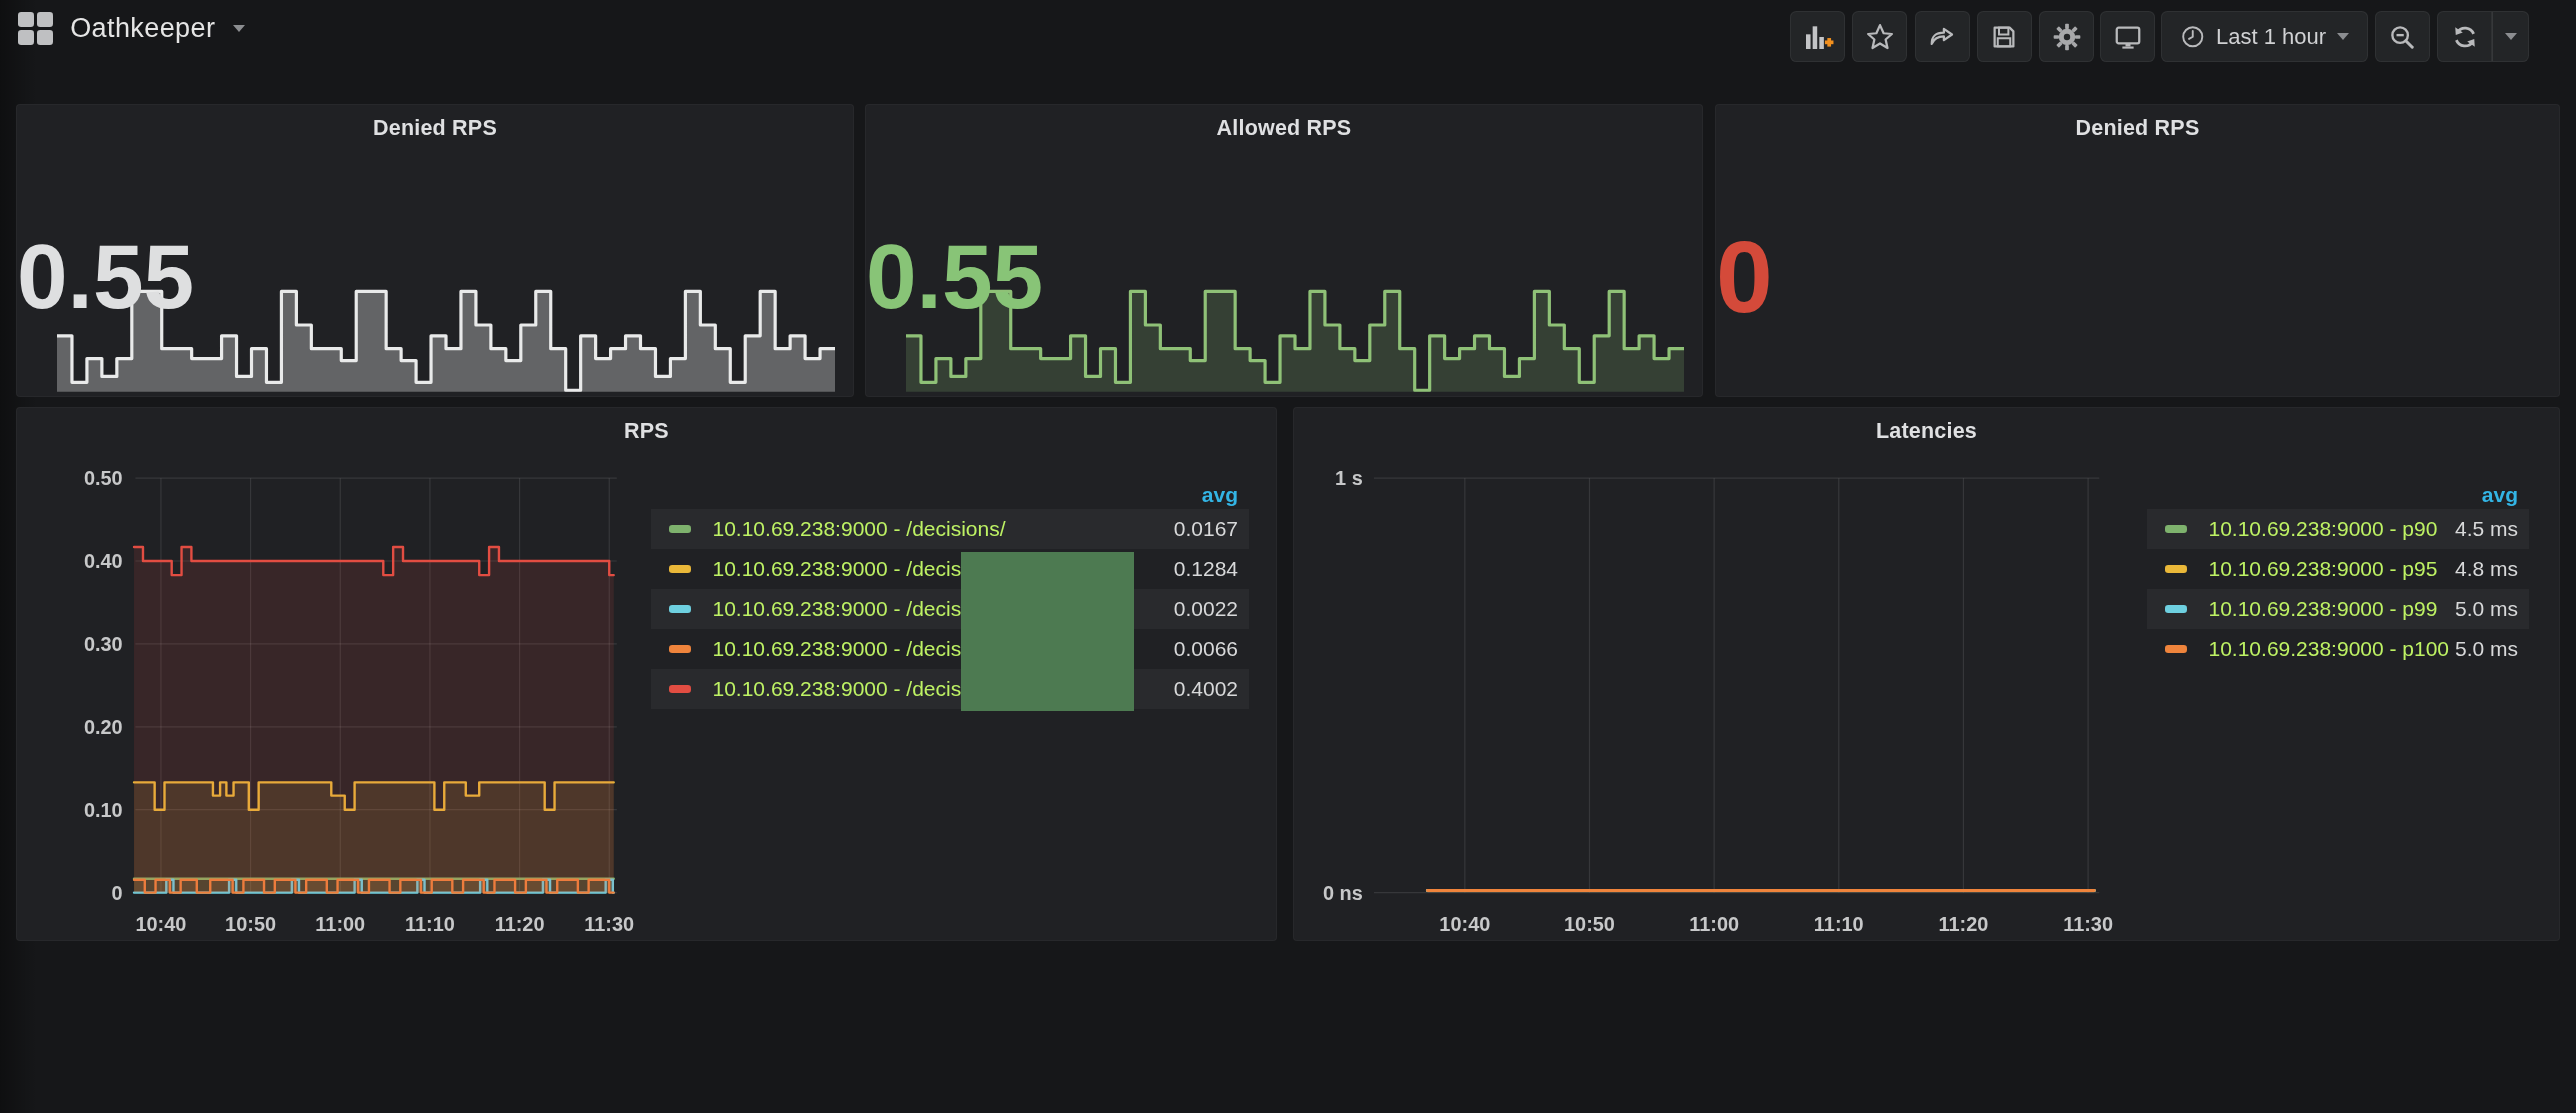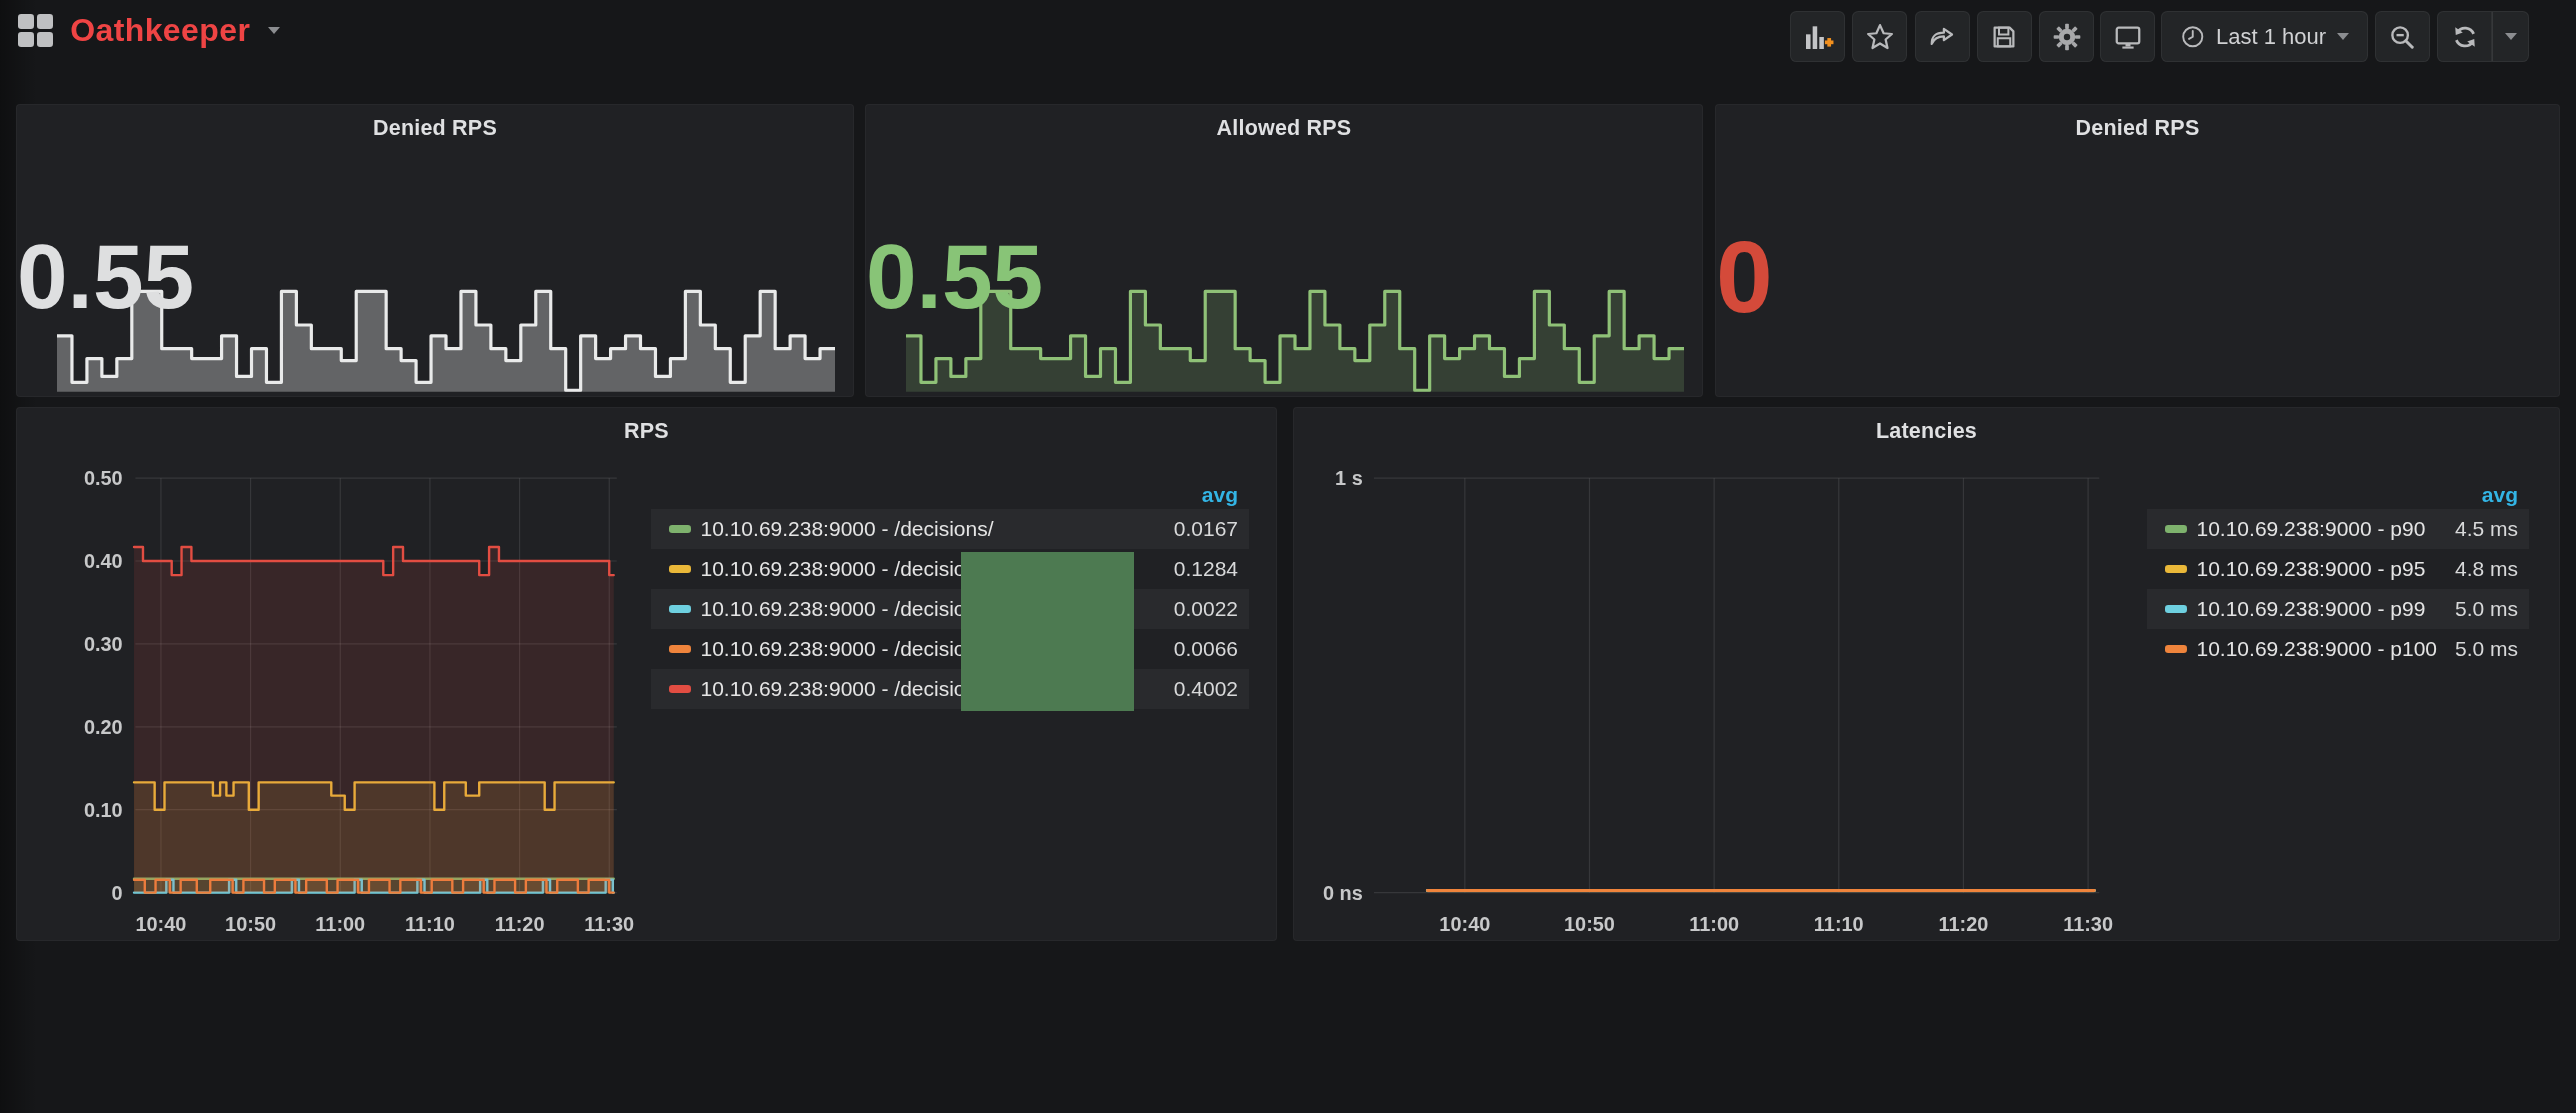--- a/index.html
+++ b/index.html
@@ -6,21 +6,21 @@
     font-family:"Liberation Sans",sans-serif;-webkit-font-smoothing:antialiased;}
   .page{position:absolute;left:0;top:0;width:2576px;height:1113px;background:#161719;}
   .page::before{content:"";position:absolute;left:0;top:0;width:37px;height:100%;
     background:linear-gradient(90deg,rgba(0,0,0,0.35),rgba(0,0,0,0));pointer-events:none;}
 
   
   .navbar{position:absolute;left:0;top:0;width:2576px;height:73px;}
   .nav-left{position:absolute;left:17.5px;top:12px;display:flex;align-items:center;gap:17.5px;}
   .grid-icon{display:grid;grid-template-columns:16px 16px;grid-template-rows:15px 15px;gap:3.2px;cursor:pointer;}
   .grid-icon span{background:#bfc0c2;border-radius:3.2px;}
-  .dash-title{font-size:32px;color:#ef4444;font-weight:700;letter-spacing:0.4px;cursor:pointer;}
+  .dash-title{font-size:27px;color:#e5e5e5;font-weight:400;letter-spacing:0.4px;cursor:pointer;}
   .caret{width:0;height:0;border-left:7.2px solid transparent;border-right:7.2px solid transparent;
     border-top:8.8px solid #8b8d90;display:inline-block;}
   .caret.small{border-left-width:6.4px;border-right-width:6.4px;border-top-width:7.2px;}
   .nav-right{position:absolute;right:47px;top:11px;display:flex;align-items:center;}
   .tbtn{height:49px;min-width:53px;background:#232527;border:0.8px solid rgba(255,255,255,0.06);
     border-radius:6.4px;display:flex;align-items:center;justify-content:center;cursor:pointer;margin-left:7.2px;}
   .tbtn svg{display:block;}
   .gap-l{margin-left:6px;}
   .time-btn{padding:0 17.5px;gap:11px;}
   .time-label{font-size:22px;color:#d0d1d3;font-weight:500;white-space:nowrap;}
@@ -41,21 +41,21 @@
   svg.chart{position:absolute;left:0;top:0;pointer-events:none;}
   svg text{font-family:"Liberation Sans",sans-serif;}
 
   
   .legend{position:absolute;z-index:2;text-align:right;}
   .lg-head{height:29px;display:flex;justify-content:flex-end;align-items:center;padding-right:11px;
     font-size:21px;font-weight:700;cursor:pointer;}
   .lg-row{height:40px;display:flex;align-items:center;padding:0 11px 0 17.5px;cursor:pointer;}
   .lg-row.stripe{background:rgba(255,255,255,0.045);}
   .lg-marker{width:22px;height:7.2px;border-radius:3.2px;flex:0 0 auto;}
-  .lg-label{font-size:21px;color:#e5e5e5;margin-left:10px;white-space:nowrap;overflow:hidden;}
+  .lg-label{font-size:21px;color:#bef264;margin-left:22px;white-space:nowrap;overflow:hidden;}
   .lg-val{font-size:21px;color:#d8d9da;margin-left:auto;white-space:nowrap;}
 
   .green-overlay{position:absolute;z-index:6;}
 </style>
 </head>
 <body>
 
 <div class="page">
 
   <div class="navbar">

